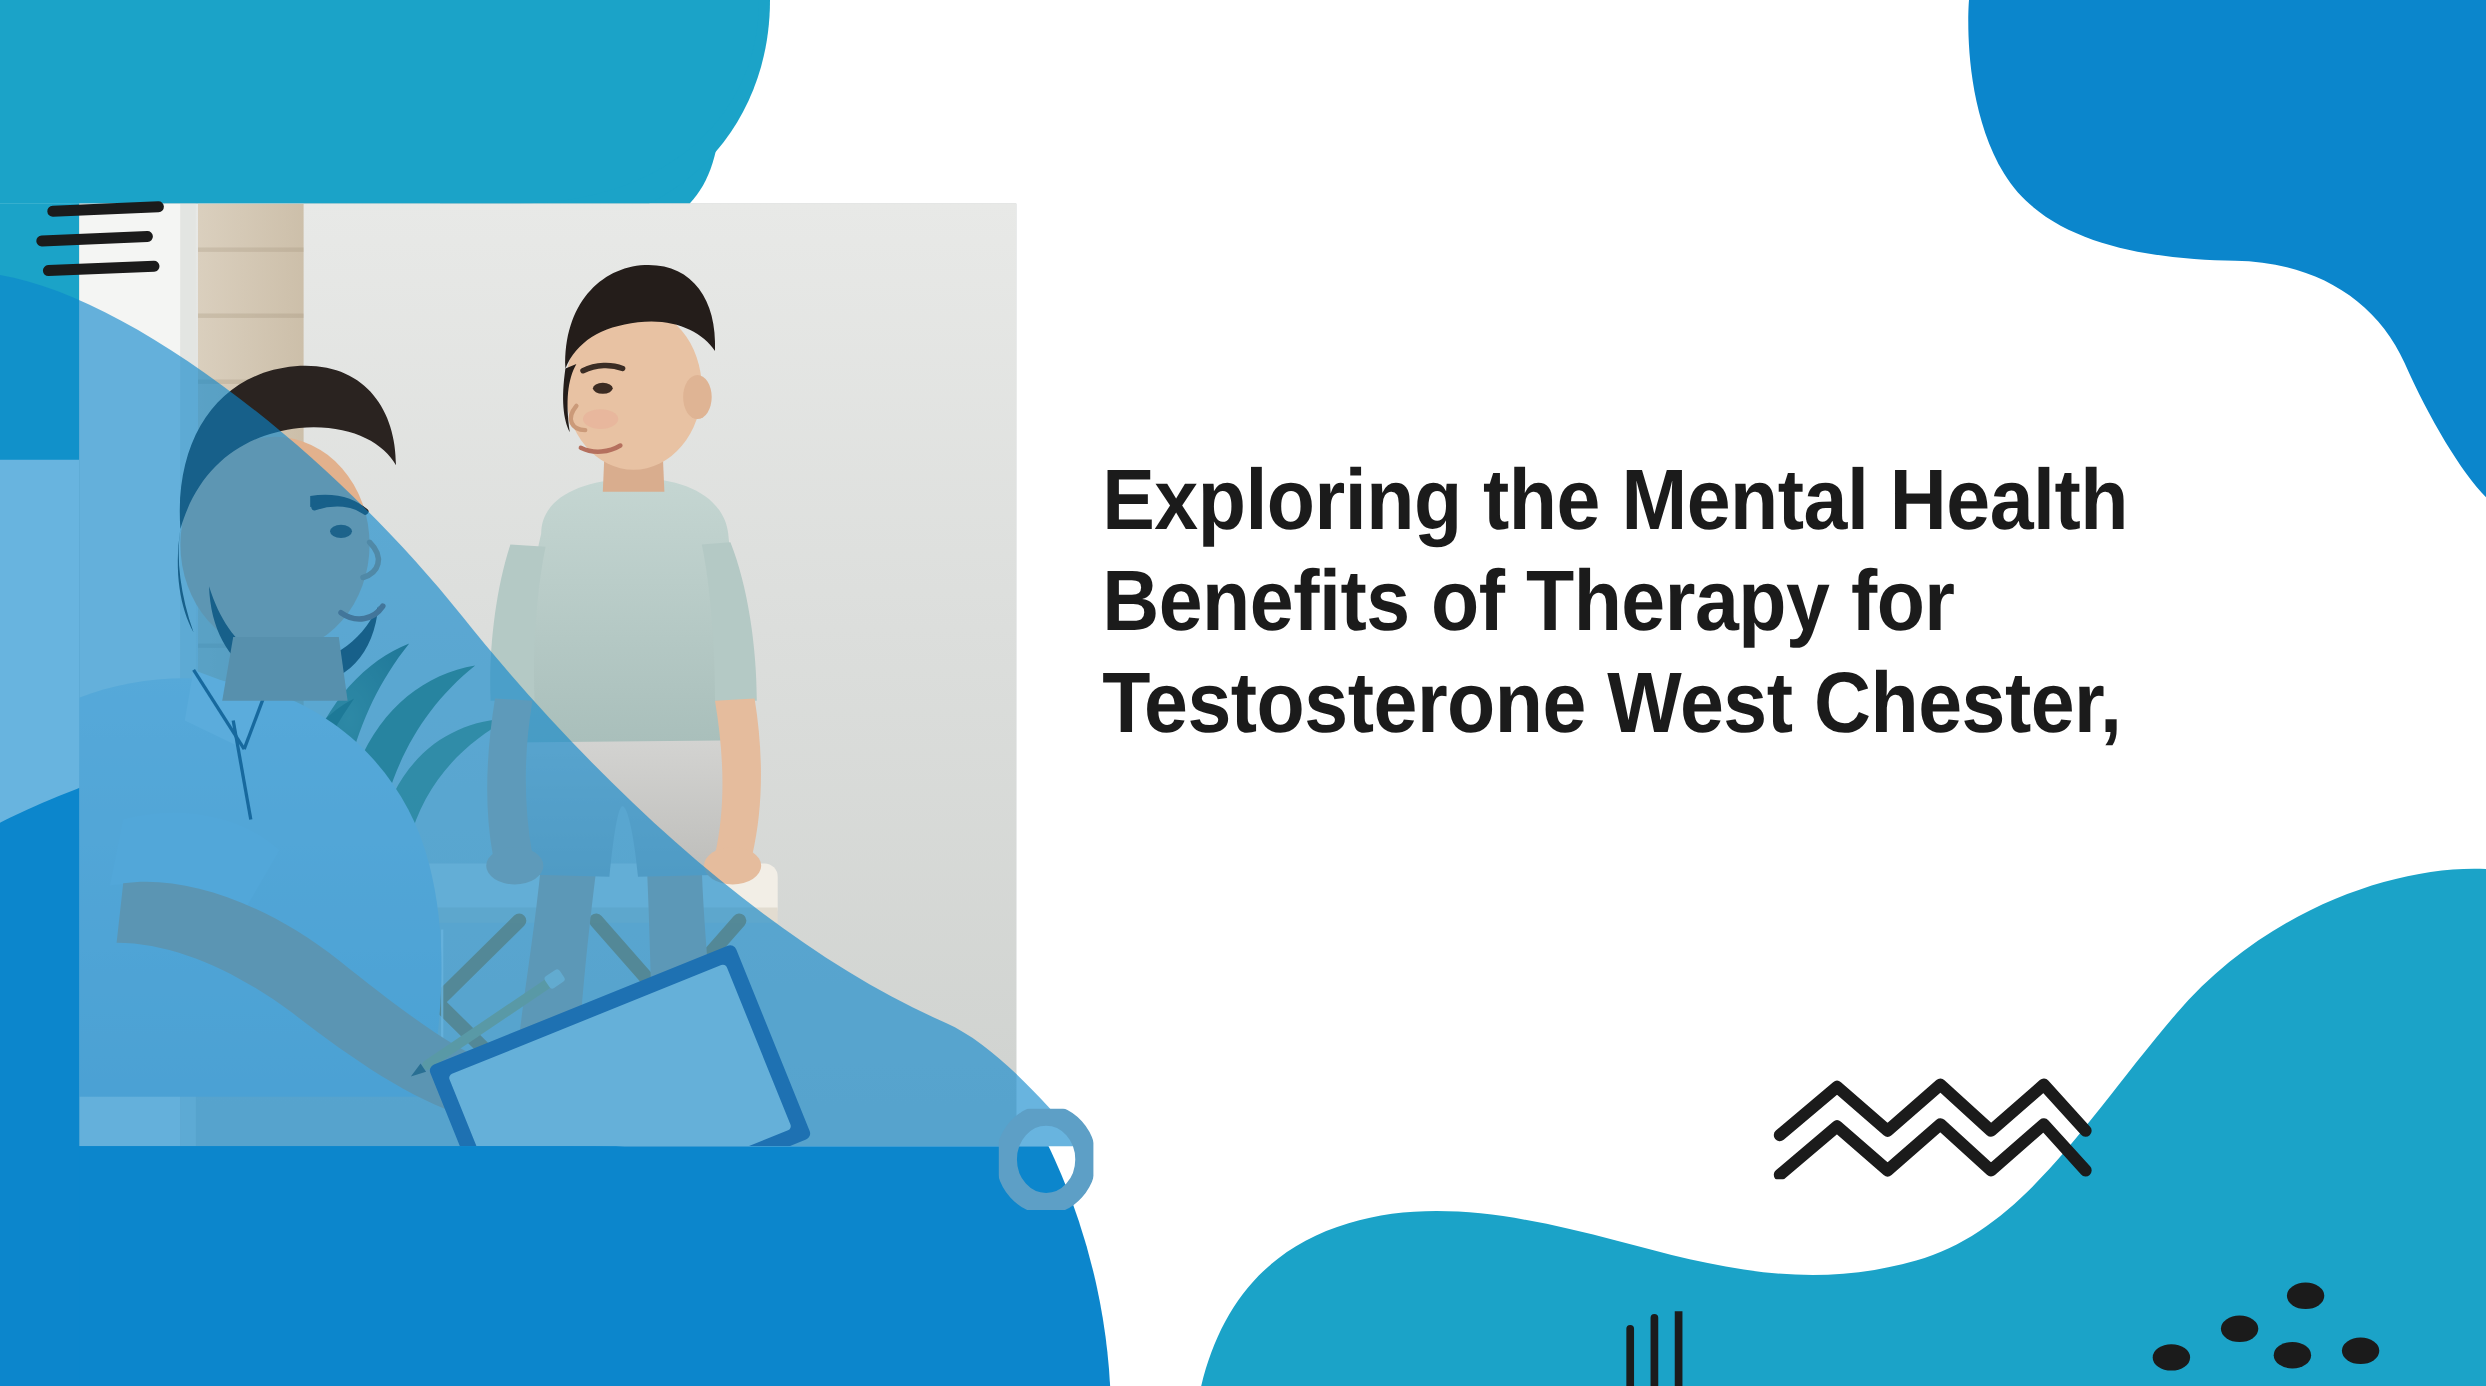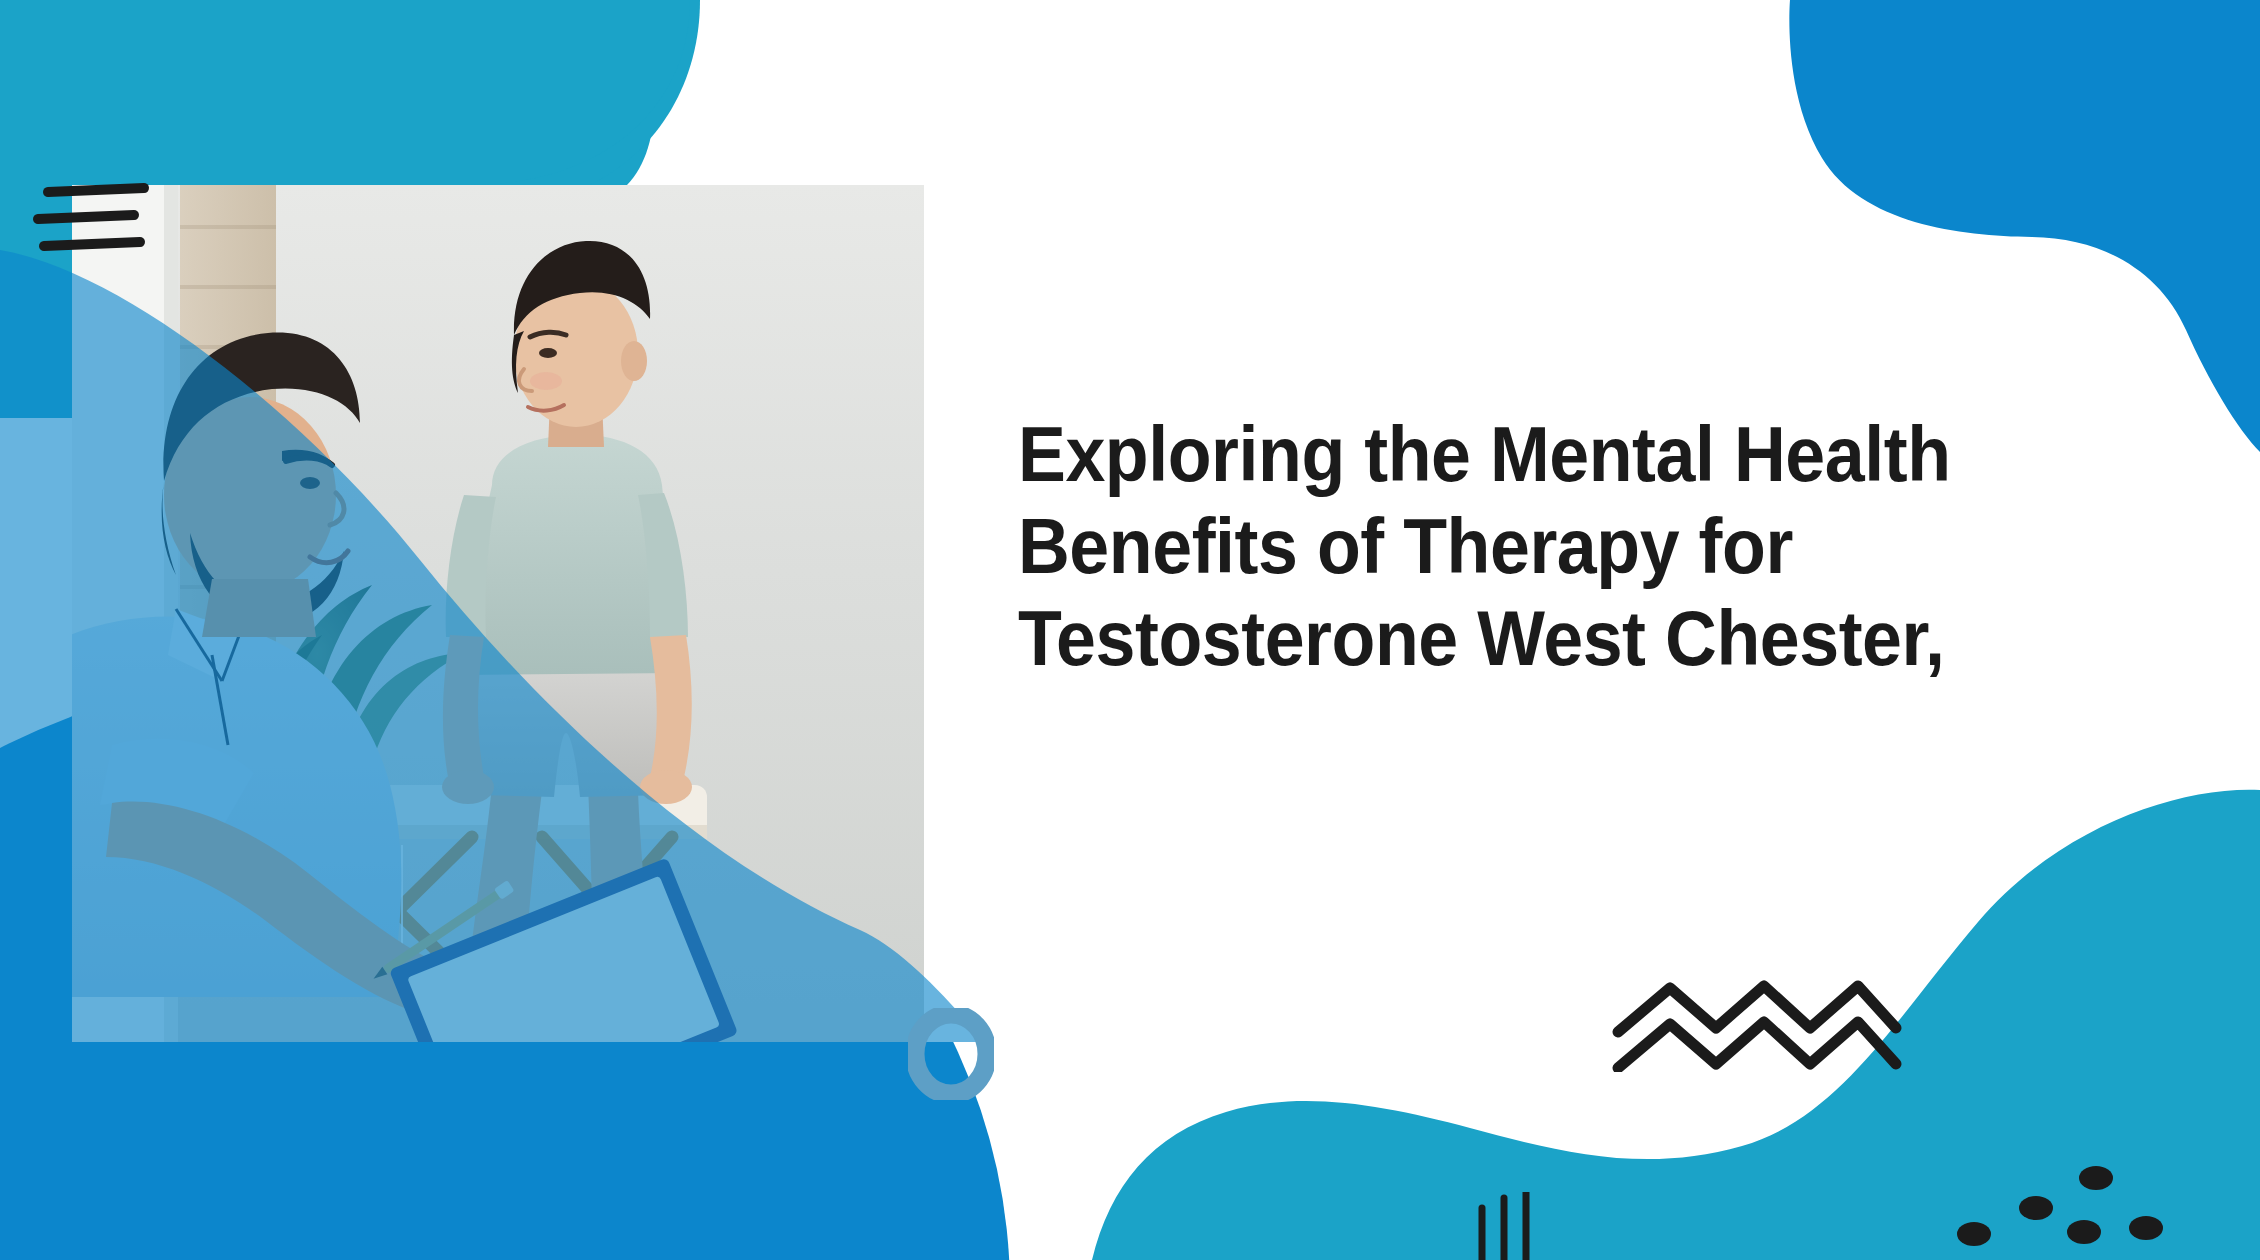--- a/index.html
+++ b/index.html
@@ -44,21 +44,20 @@
     width: 852px;
     height: 857px;
   }
 
   
   .headline {
     position: absolute;
     left: 1002px;
     top: 408px;
     width: 1240px;
-    margin-left: 16px;
   }
   .headline h1 {
     margin: 0;
     font-family: "Liberation Sans Narrow", "Liberation Sans", sans-serif;
     font-weight: 700;
     font-size: 78px;
     line-height: 1.18;
     letter-spacing: -0.5px;
     color: #1b1b1b;
     transform: scaleX(0.92);

